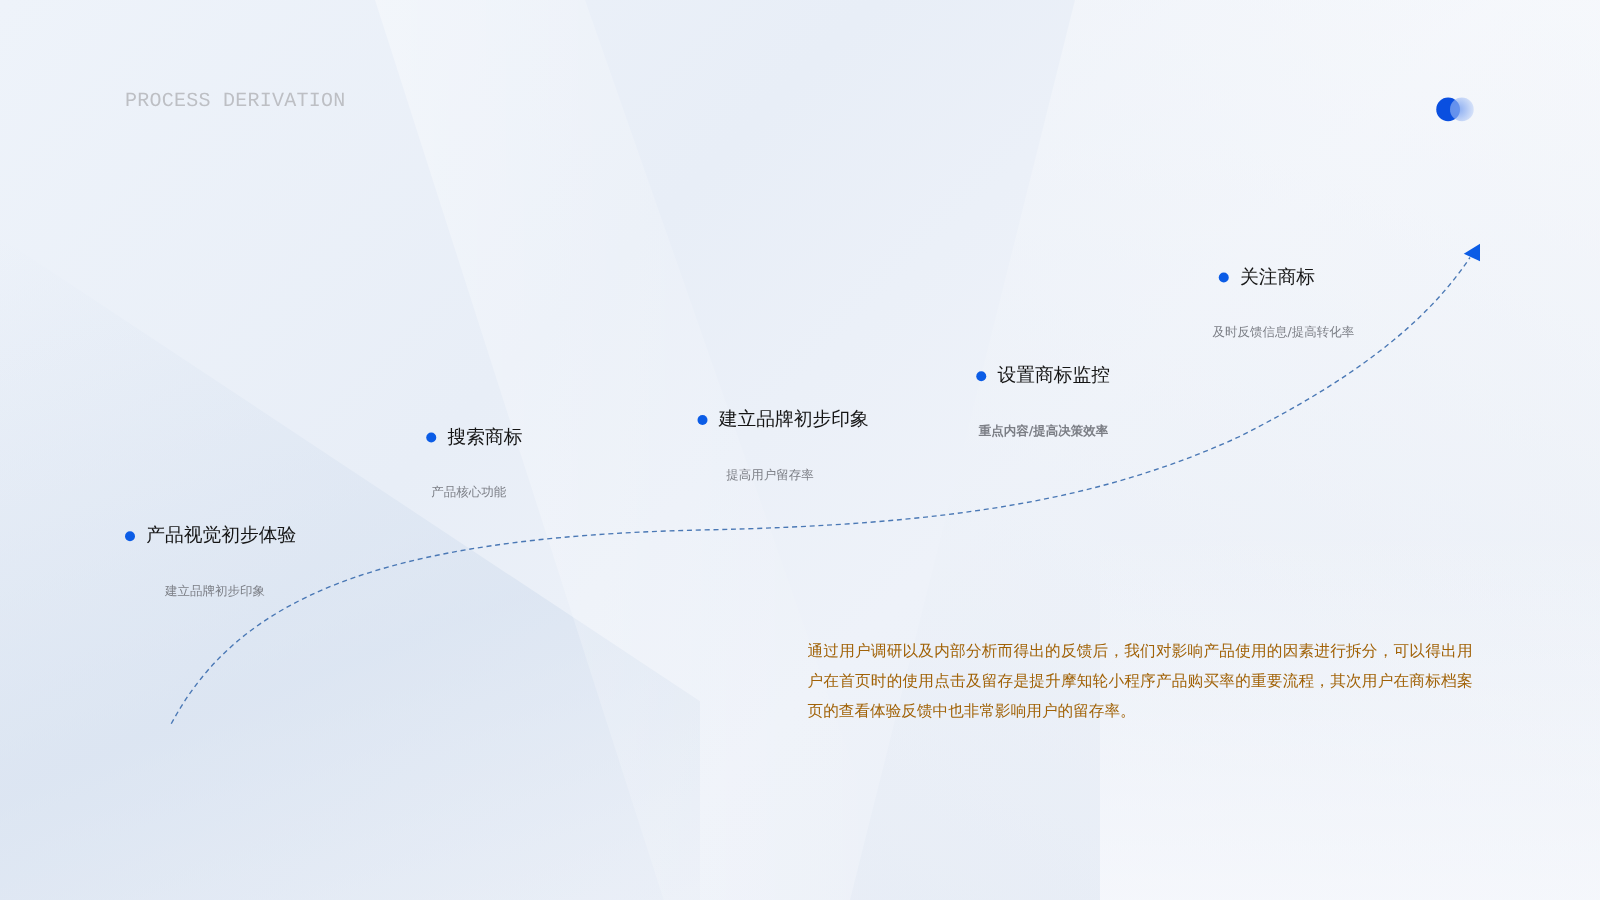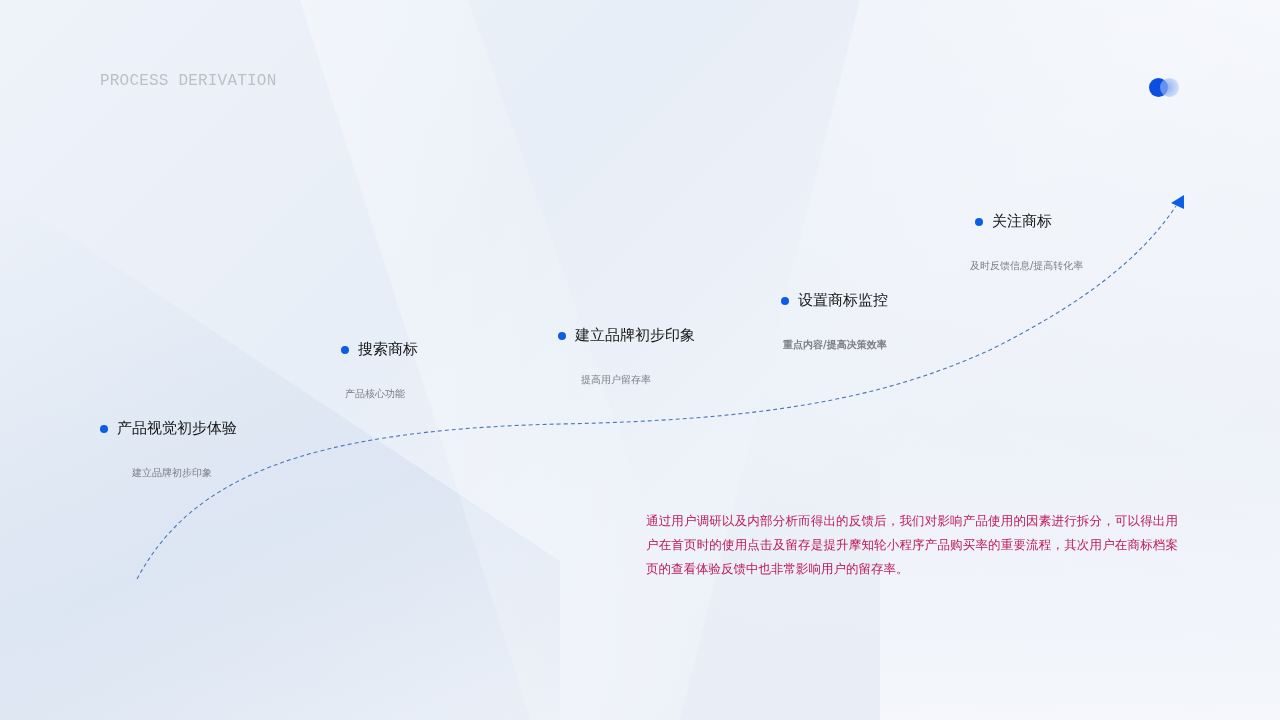--- a/index.html
+++ b/index.html
@@ -35,21 +35,21 @@
 
   svg.curve { position: absolute; left: 0; top: 0; }
 
   .step { position: absolute; white-space: nowrap; }
   .step .head { display: flex; align-items: center; }
   .step .dot { width: 8px; height: 8px; border-radius: 50%; background: #0b5ce6; margin-right: 9px; }
   .step .label { font-size: 15px; font-weight: normal; color: #151515; }
   .step .desc { font-size: 10px; color: #7b7e85; margin-top: 28px; }
 
   .paragraph { position: absolute; left: 646px; top: 509px; width: 532px;
-    font-size: 12.5px; color: #be185d; line-height: 24px; text-align: justify; }
+    font-size: 12.5px; color: #a16207; line-height: 24px; text-align: justify; }
 </style>
 </head>
 <body>
 
 <div class="bg-facet facet1"></div>
 <div class="bg-facet facet2"></div>
 <div class="bg-facet facet3"></div>
 <div class="bg-facet facet4"></div>
 
 <div class="title-wrap">

